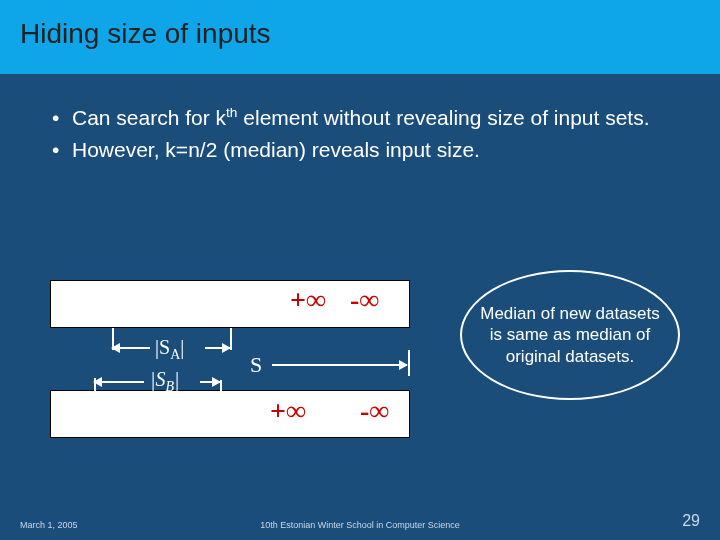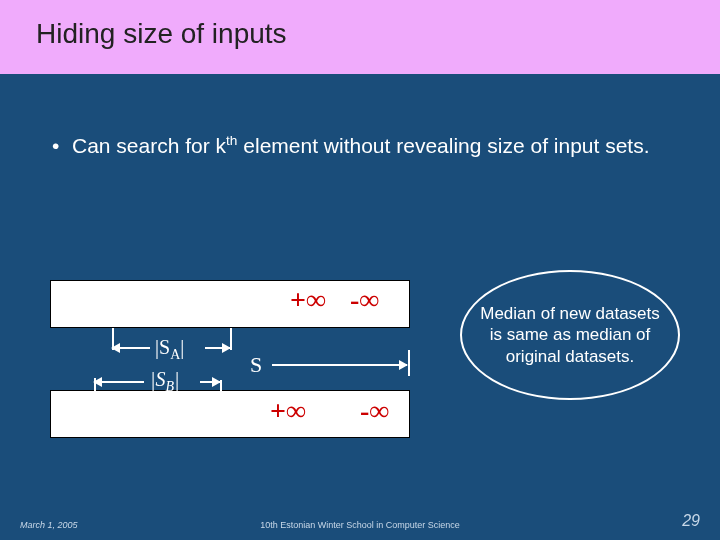--- a/index.html
+++ b/index.html
@@ -4,36 +4,35 @@
 <style>
   * { margin: 0; padding: 0; box-sizing: border-box; }
   html, body { width: 720px; height: 540px; overflow: hidden; }
   body {
     background: #1a4d7a;
     font-family: Arial, Helvetica, sans-serif;
     color: #fff;
     position: relative;
   }
   .title-region {
-    background: #f0abfc;
+    background: #0ea5e9;
     color: #222;
-    padding: 18px 20px 24px 36px;
+    padding: 18px 20px 24px 20px;
   }
   .title-region h1 {
     font-size: 28px;
     font-weight: 400;
   }
   .content {
     padding: 30px 30px 0 50px;
   }
   .bullets {
     list-style: none;
     font-size: 21px;
     line-height: 1.35;
-    margin-top: 28px;
   }
   .bullets li {
     position: relative;
     padding-left: 22px;
     margin-bottom: 4px;
   }
   .bullets li::before {
     content: "•";
     position: absolute;
     left: 2px;
@@ -134,21 +133,20 @@
     position: absolute;
     bottom: 10px;
     left: 0;
     width: 100%;
     display: flex;
     justify-content: space-between;
     align-items: flex-end;
     padding: 0 20px;
     font-size: 9px;
     color: #c8d8e8;
-    font-style: italic;
   }
   .footer-center {
     position: absolute;
     left: 50%;
     transform: translateX(-50%);
     bottom: 10px;
     font-size: 9px;
     color: #c8d8e8;
     text-align: right;
   }
@@ -159,20 +157,21 @@
 
 <div class="title-region">
   <h1>Hiding size of inputs</h1>
 </div>
 
 <div class="content">
   <ul class="bullets">
     <li>
       <span>Can search for k</span><sup>th</sup><span> element without revealing size of input sets.</span>
     </li>
+    <li>However, k=n/2 (median) reveals input size.</li>
   </ul>
 </div>
 
 <div class="diagram-wrap">
   <div class="bar bar-top"></div>
   <div class="bar bar-bottom"></div>
 
   <div class="inf inf-top-plus">+∞</div>
   <div class="inf inf-top-minus">-∞</div>
   <div class="inf inf-bot-plus">+∞</div>

